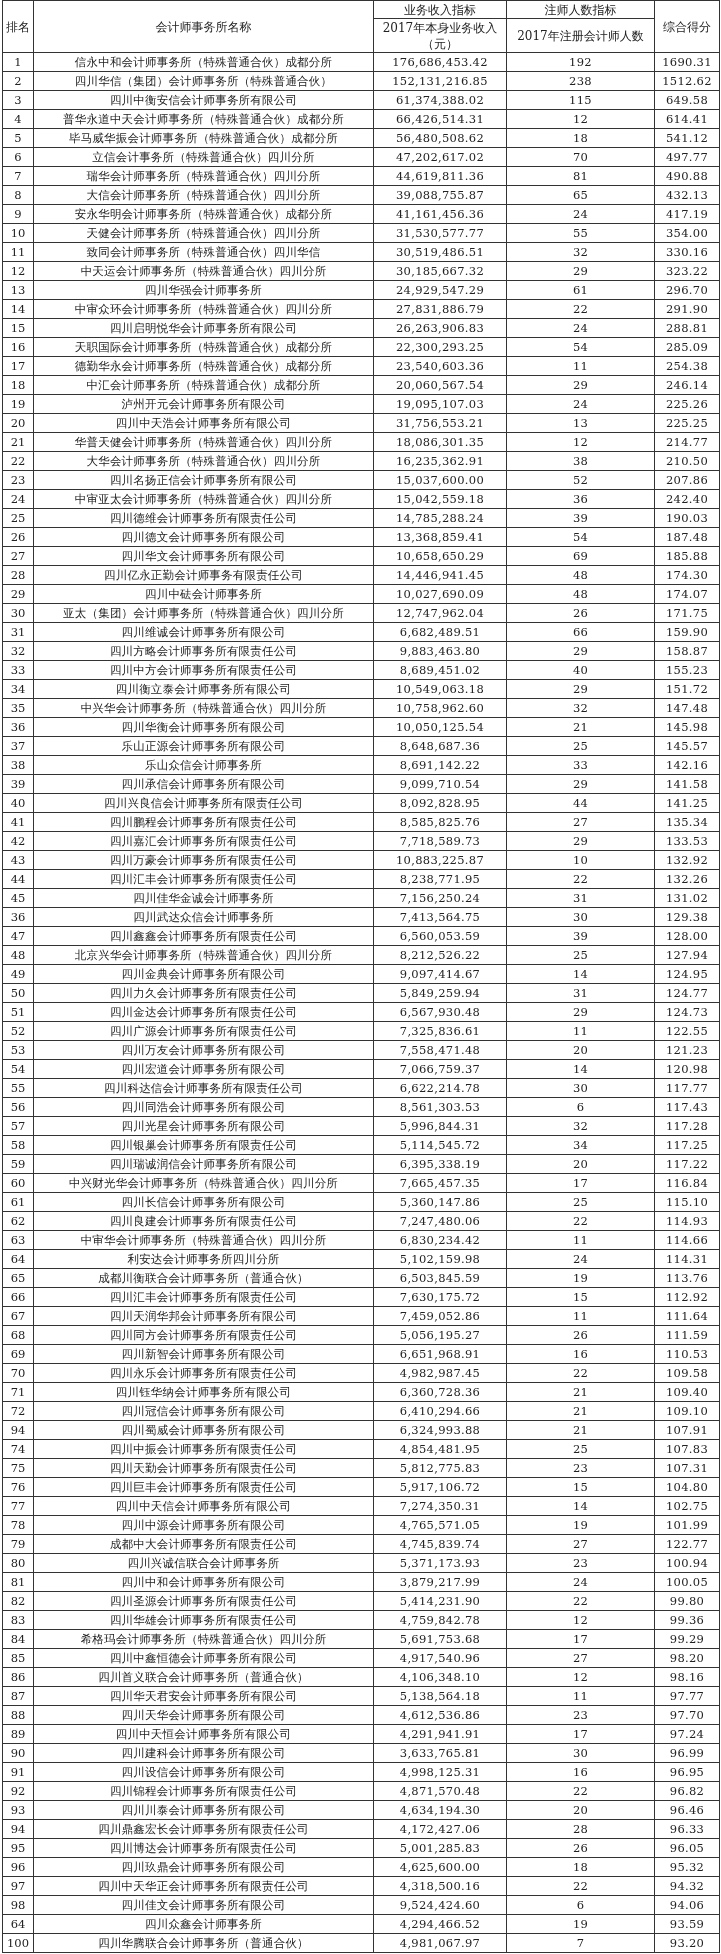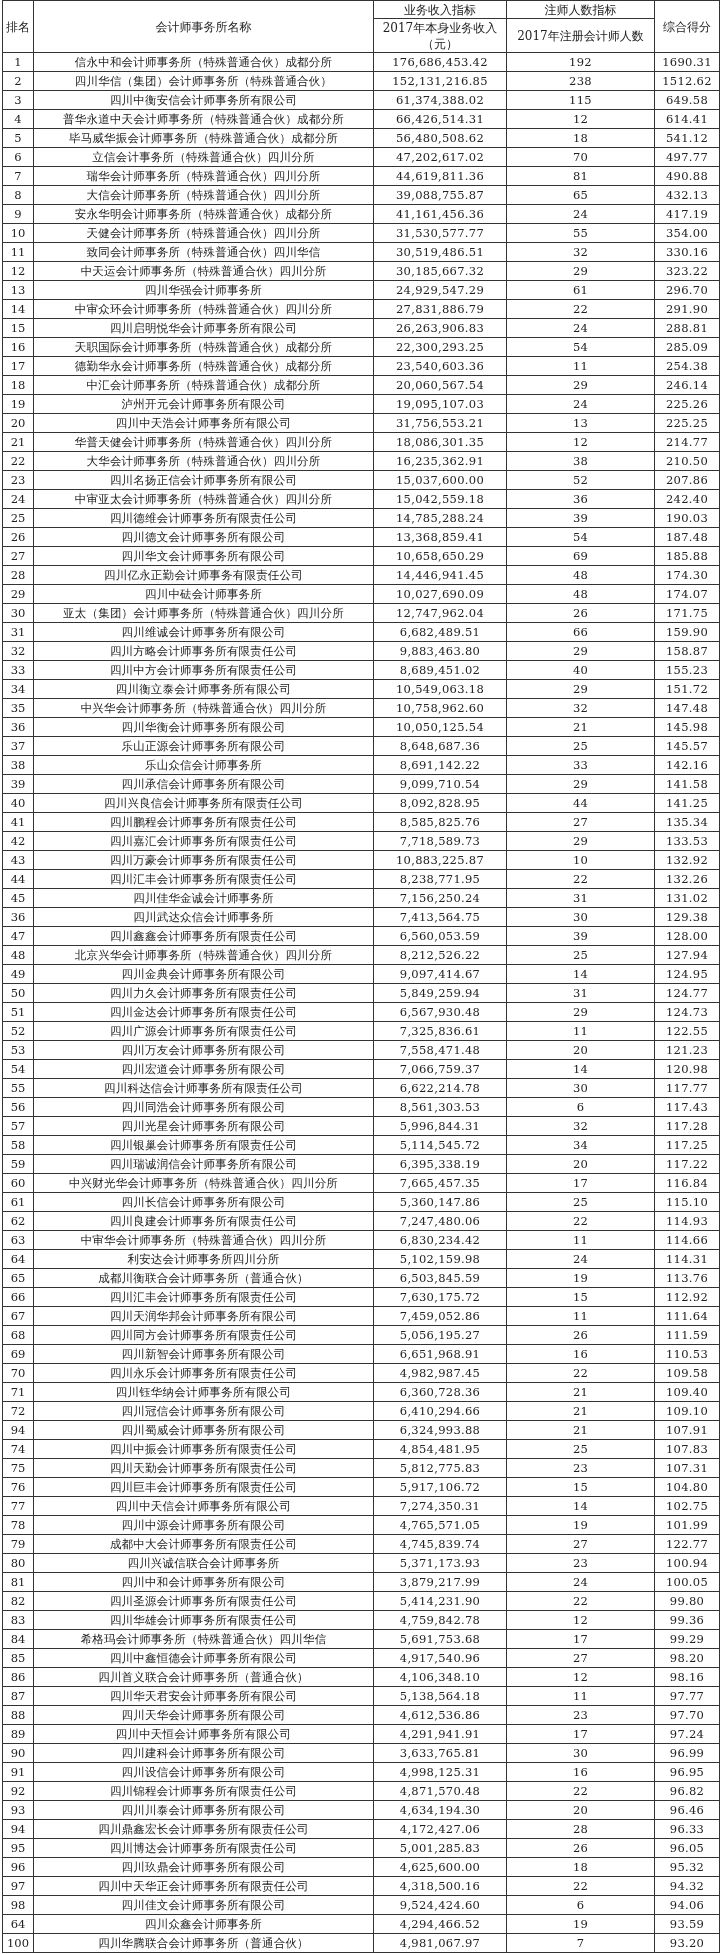--- a/index.html
+++ b/index.html
@@ -619,21 +619,21 @@
       </tr>
       <tr>
         <td>83</td>
         <td class="name">四川华雄会计师事务所有限责任公司</td>
         <td class="num">4,759,842.78</td>
         <td class="num">12</td>
         <td class="num">99.36</td>
       </tr>
       <tr>
         <td>84</td>
-        <td class="name">希格玛会计师事务所（特殊普通合伙）四川华信</td>
+        <td class="name">希格玛会计师事务所（特殊普通合伙）四川分所</td>
         <td class="num">5,691,753.68</td>
         <td class="num">17</td>
         <td class="num">99.29</td>
       </tr>
       <tr>
         <td>85</td>
         <td class="name">四川中鑫恒德会计师事务所有限公司</td>
         <td class="num">4,917,540.96</td>
         <td class="num">27</td>
         <td class="num">98.20</td>

